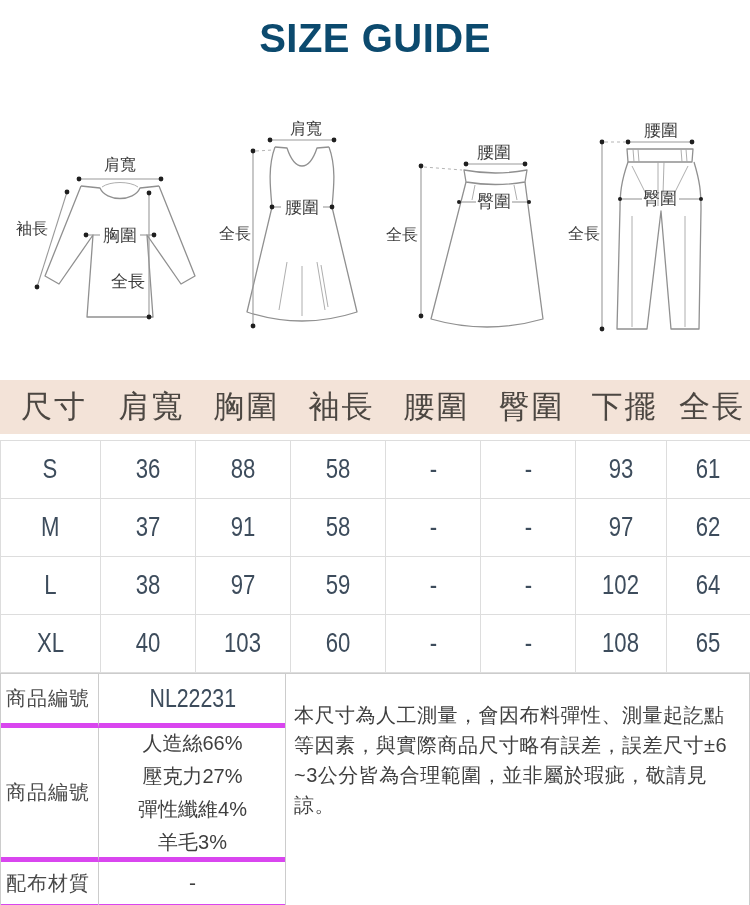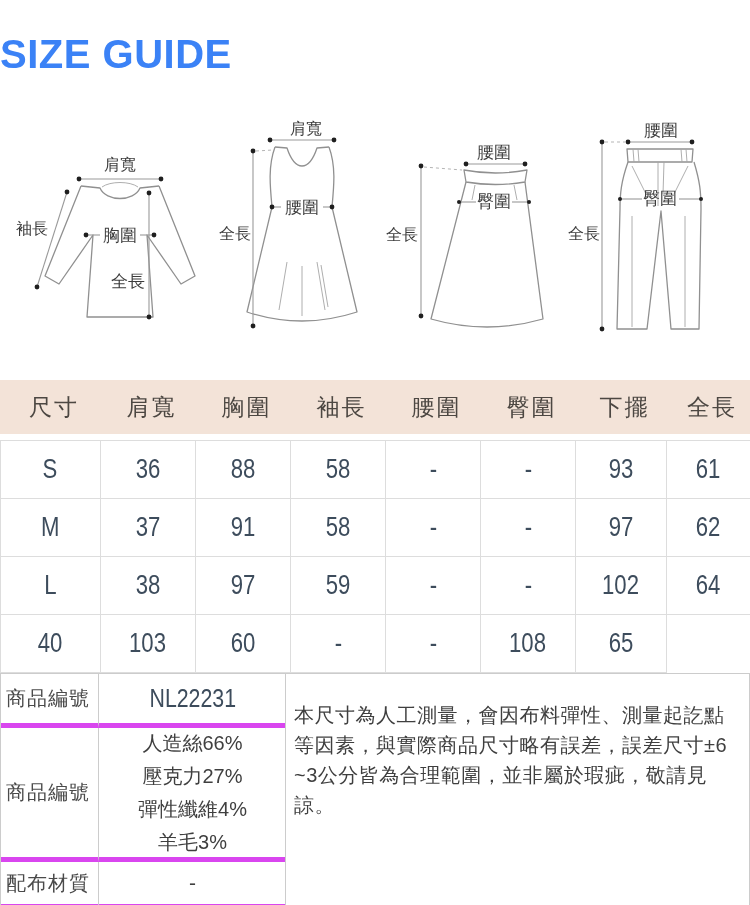--- a/index.html
+++ b/index.html
@@ -3,23 +3,24 @@
 <meta charset="utf-8">
 <style>
   * { margin:0; padding:0; box-sizing:border-box; }
   html,body { background:#ffffff; }
   body {
     width:750px; height:905px; overflow:hidden;
     font-family:"Liberation Sans", sans-serif;
     color:#3f3f3f;
   }
   .page-title {
-    padding-top:32px; height:64px;
+    padding-top:16px; height:64px;
+    text-align:center;
     font-size:40px; font-weight:bold; letter-spacing:0.5px;
-    color:#3b82f6;
+    color:#0c4a6e;
   }
   .diagrams {
     margin-top:30px; padding-left:14px;
     display:flex; align-items:flex-start;
     height:246px;
   }
   .diagrams svg { display:block; }
   svg text {
     font-family:"Liberation Sans", sans-serif;
     fill:#3c3c3c;
@@ -33,21 +34,21 @@
   
   .size-header {
     margin-top:40px;
     display:grid;
     grid-template-columns:100px 95px 95px 95px 95px 95px 91px 84px;
     background:#f3e3d8;
     height:54px;
   }
   .hcell {
     display:flex; align-items:center; justify-content:center;
-    font-size:23px; letter-spacing:2px; color:#4c4742;padding-left:8px;
+    font-size:31px; letter-spacing:2px; color:#4c4742;padding-left:8px;
   }
   .size-body {
     margin-top:6px;
     display:grid;
     grid-template-columns:100px 95px 95px 95px 95px 95px 91px 84px;
     border-top:1px solid #ddd; border-left:1px solid #ddd;
   }
   .cell {
     height:58px;
     border-right:1px solid #ddd; border-bottom:1px solid #ddd;
@@ -264,20 +265,23 @@
       <span class="cond">-</span>
     </div>
   <div class="cell">
       <span class="cond">102</span>
     </div>
   <div class="cell">
       <span class="cond">64</span>
     </div>
 
   <div class="cell">
+      <span class="cond">XL</span>
+    </div>
+  <div class="cell">
       <span class="cond">40</span>
     </div>
   <div class="cell">
       <span class="cond">103</span>
     </div>
   <div class="cell">
       <span class="cond">60</span>
     </div>
   <div class="cell">
       <span class="cond">-</span>

